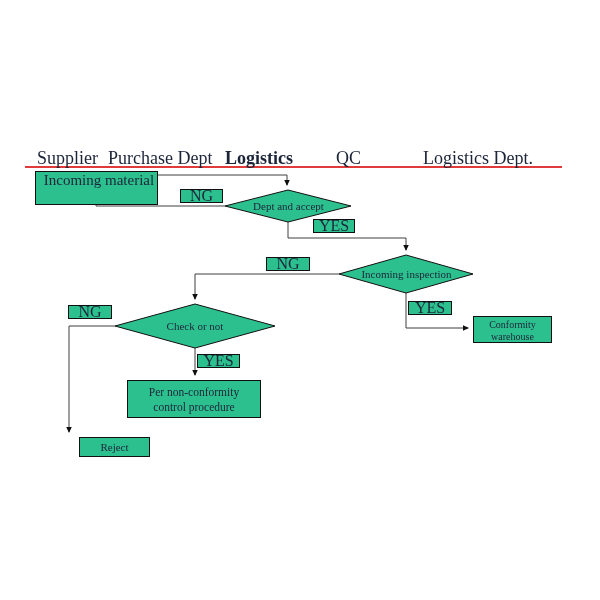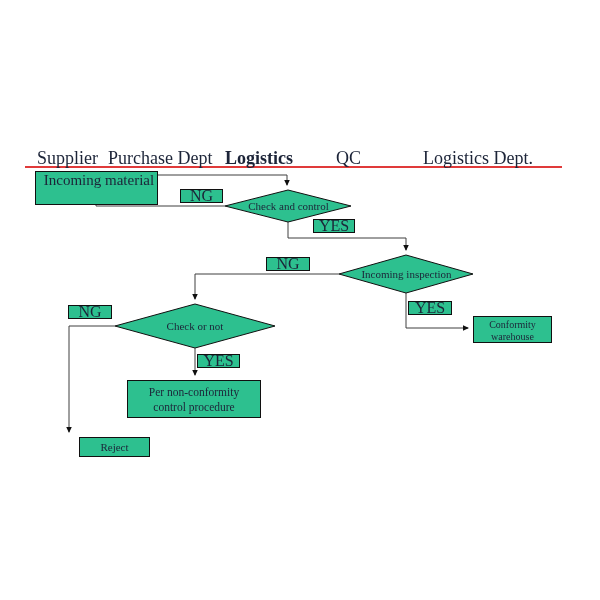--- a/index.html
+++ b/index.html
@@ -114,21 +114,21 @@
     <div>control procedure</div>
   </div>
 
   <div class="gbox node-confwh">
     <div>Conformity</div>
     <div>warehouse</div>
   </div>
 
   <div class="gbox node-reject">Reject</div>
 
-  <div class="diamond-label" style="left:233px; top:200px; width:111px">Check and control</div>
+  <div class="diamond-label" style="left:233px; top:200px; width:111px">Dept and accept</div>
   <div class="diamond-label" style="left:341px; top:268px; width:131px">Incoming inspection</div>
   <div class="diamond-label" style="left:135px; top:320px; width:120px">Check or not</div>
 
   <div class="gbox elabel" style="left:180px; top:189px; width:43px">NG</div>
   <div class="gbox elabel" style="left:313px; top:219px; width:42px">YES</div>
   <div class="gbox elabel" style="left:266px; top:257px; width:44px">NG</div>
   <div class="gbox elabel" style="left:408px; top:301px; width:44px">YES</div>
   <div class="gbox elabel" style="left:68px;  top:305px; width:44px">NG</div>
   <div class="gbox elabel" style="left:197px; top:354px; width:43px">YES</div>
 

